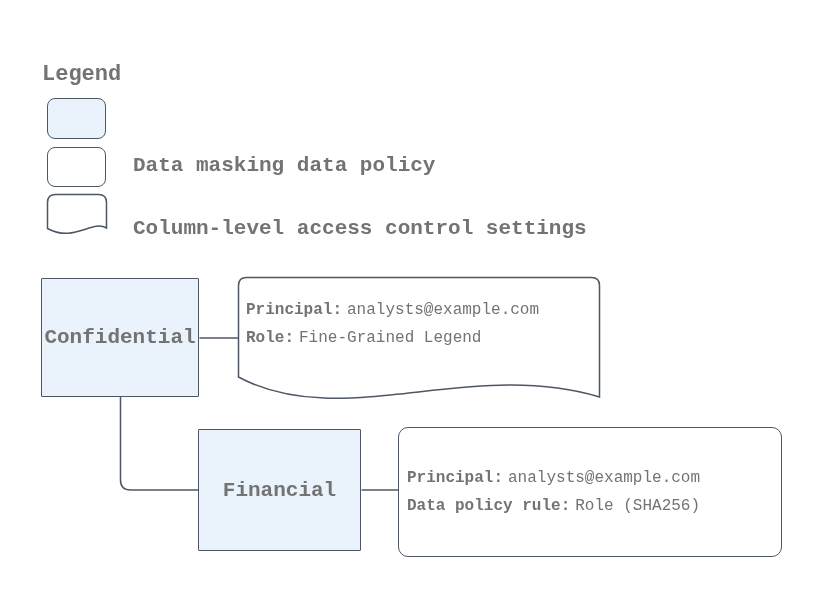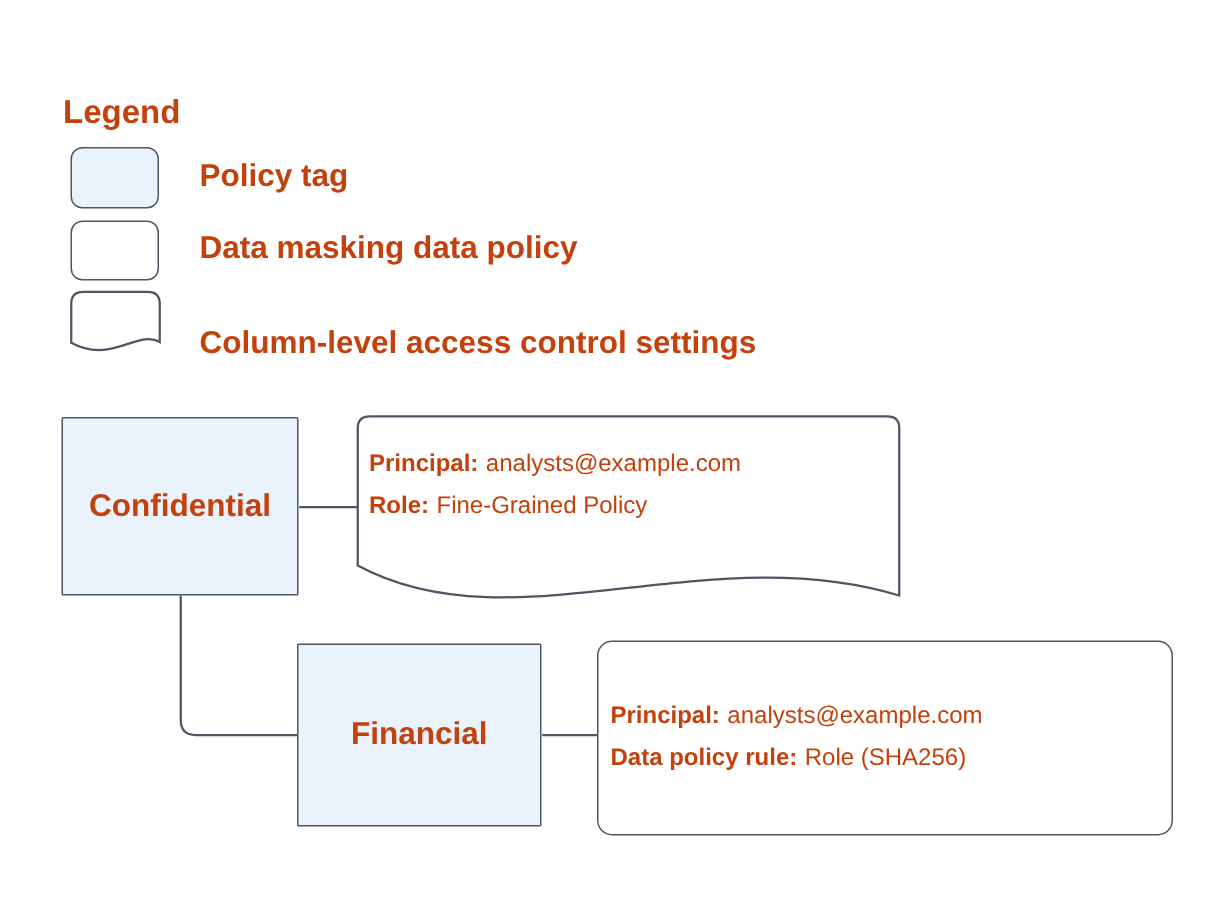--- a/index.html
+++ b/index.html
@@ -1,22 +1,22 @@
 <!DOCTYPE html>
 <html><head>
 <meta charset="utf-8">
 <style>
   html, body { margin: 0; padding: 0; background: #ffffff; }
   .canvas {
     position: relative;
     width: 820px;
     height: 598px;
     background: #ffffff;
-    font-family: Liberation Sans, sans-serif;
-    color: #c2410c;
+    font-family: Liberation Mono, monospace;
+    color: #737373;
     overflow: hidden;
   }
   svg.layer { position: absolute; left: 0; top: 0; }
 
   
   .legend-title {
     position: absolute; left: 42px; top: 62px;
     font-size: 22px; font-weight: bold; line-height: 26px;
   }
   .swatch {
@@ -76,41 +76,40 @@
     <path d="M 199.5 338 H 238" fill="none" stroke="#4d5764" stroke-width="1.5"></path>
 
     <path d="M 120.5 397 V 480 Q 120.5 490 130.5 490 H 198" fill="none" stroke="#4d5764" stroke-width="1.5"></path>
 
     <path d="M 361.5 490 H 398" fill="none" stroke="#4d5764" stroke-width="1.5"></path>
   </svg>
 
   <div class="legend-title">Legend</div>
 
   <div class="swatch blue" style="left:47px; top:98px;"></div>
-  <div class="legend-label" style="top:105px;">Policy tag</div>
 
   <div class="swatch" style="left:47px; top:147px; height:40px;"></div>
   <div class="legend-label" style="top:153px;">Data masking data policy</div>
 
   <div class="legend-label" style="top:216px;">Column-level access control settings</div>
 
   <div class="node" style="left:41px; top:278px; width:158px; height:119px;">
     <span>Confidential</span>
   </div>
 
   <div class="node" style="left:198px; top:429px; width:163px; height:122px;">
     <span>Financial</span>
   </div>
 
   <div class="doc-text">
     <div class="policy-line">
       <span class="lbl">Principal:</span><span class="val">analysts@example.com</span>
     </div>
     <div class="policy-line">
-      <span class="lbl">Role:</span><span class="val">Fine-Grained Policy</span>
+      <span class="lbl">Role:</span><span class="val">Fine-Grained Legend</span>
     </div>
   </div>
 
   <div class="policy-box" style="left:398px; top:427px; width:384px; height:130px;">
     <div class="policy-line">
       <span class="lbl">Principal:</span><span class="val">analysts@example.com</span>
     </div>
     <div class="policy-line">
       <span class="lbl">Data policy rule:</span><span class="val">Role (SHA256)</span>
     </div>

